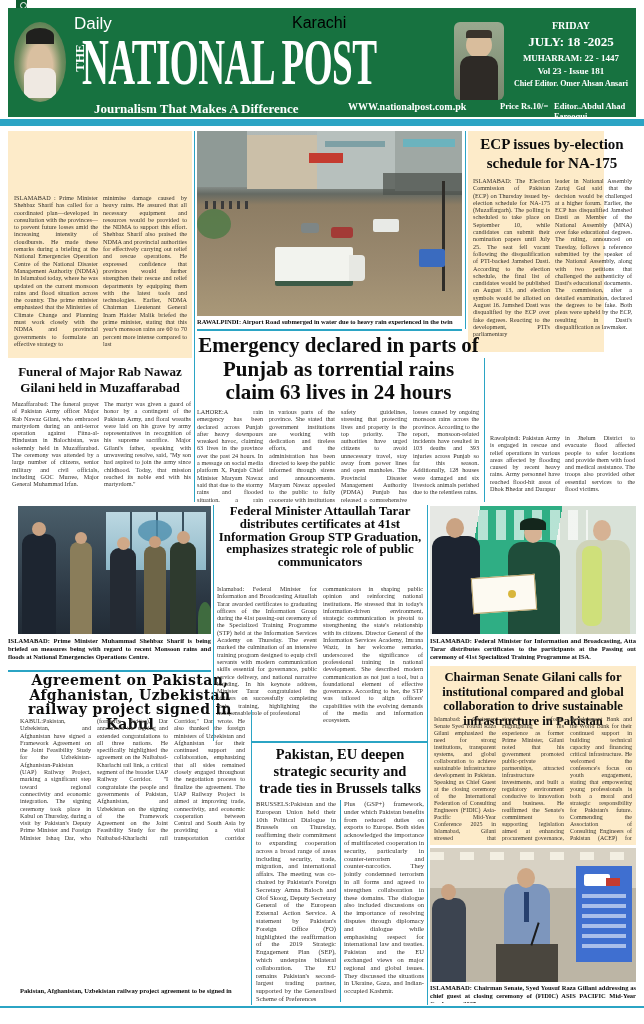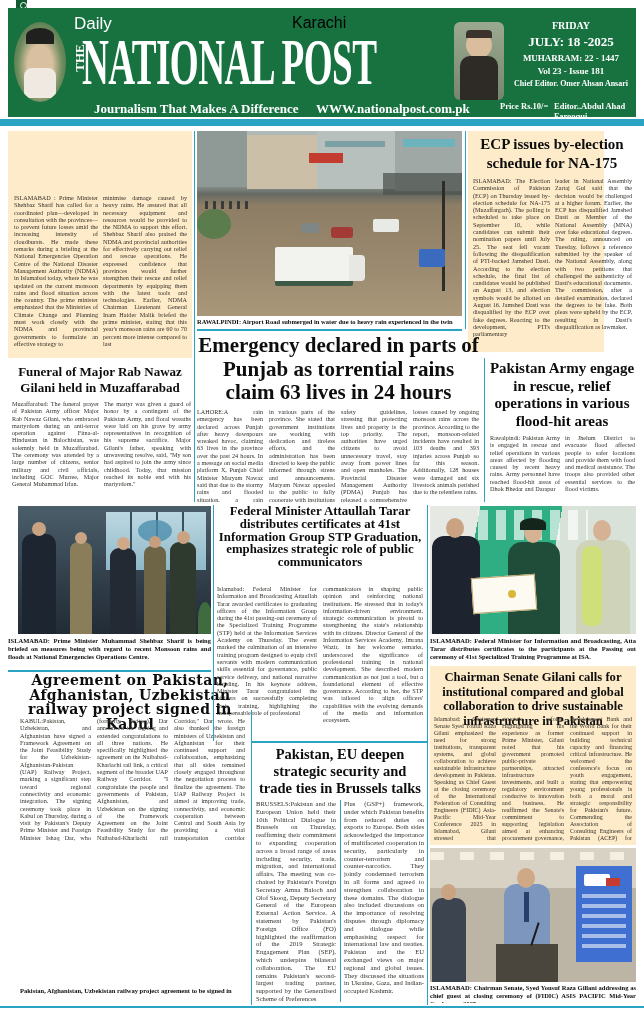--- a/index.html
+++ b/index.html
@@ -55,21 +55,21 @@
 
     <div class="abs" style="left:498px;top:12px;width:130px;display:flex;flex-direction:column;gap:3px;">
       <div class="info-line" style="font-size:10px;">FRIDAY</div>
       <div class="info-line" style="font-size:13px;">JULY: 18 -2025</div>
       <div class="info-line" style="font-size:9px;">MUHARRAM: 22 - 1447</div>
       <div class="info-line" style="font-size:9px;text-align:center;">Vol 23 - Issue 181</div>
       <div class="info-line" style="font-size:8px;">Chief Editor. Omer Ahsan Ansari</div>
     </div>
 
     <div class="abs mwhite" style="left:86px;top:93px;font-size:13px;">Journalism That Makes  A Difference</div>
-    <div class="abs mwhite" style="left:308px;top:93px;font-size:13px;">WWW.nationalpost.com.pk</div>
+    <div class="abs mwhite" style="left:340px;top:93px;font-size:10px;">WWW.nationalpost.com.pk</div>
     <div class="abs mwhite" style="left:492px;top:93px;font-size:8.5px;">Price Rs.10/=</div>
     <div class="abs mwhite" style="left:546px;top:93px;font-size:8.5px;">Editor..Abdul Ahad Farooqui</div>
   </div>
 
   <div class="abs" style="left:0;top:119px;width:644px;height:7px;background:#2ba4c4;"></div>
 
   <div class="abs panel" style="left:8px;top:131px;width:184px;height:227px;">
     <div class="abs bcol" style="left:6px;top:63px;width:84px;height:160px;">ISLAMABAD : Prime Minister Shehbaz Sharif has called for a coordinated plan—developed in consultation with the provinces—to prevent future losses amid the increasing intensity of cloudbursts. He made these remarks during a briefing at the National Emergencies Operation Centre of the National Disaster Management Authority (NDMA) in Islamabad today, where he was updated on the current monsoon rains and flood situation across the country. The prime minister emphasized that the Ministries of Climate Change and Planning must work closely with the NDMA and provincial governments to formulate an effective strategy to</div>
     <div class="abs bcol" style="left:95px;top:63px;width:84px;height:160px;">minimise damage caused by heavy rains. He assured that all necessary equipment and resources would be provided to the NDMA to support this effort. Shehbaz Sharif also praised the NDMA and provincial authorities for effectively carrying out relief and rescue operations. He expressed confidence that provinces would further strengthen their rescue and relief departments by equipping them with the latest tools and technologies. Earlier, NDMA Chairman Lieutenant General Inam Haider Malik briefed the prime minister, stating that this year's monsoon rains are 60 to 70 percent more intense compared to last</div>
   </div>
@@ -106,21 +106,20 @@
   <div class="abs hl" style="left:197px;top:334px;width:283px;font-size:21px;line-height:23.5px;">Emergency declared in parts of Punjab as torrential rains claim 63 lives in 24 hours</div>
   <div class="abs bcol" style="left:197px;top:408px;width:66px;height:94px;">LAHORE:A rain emergency has been declared across Punjab after heavy downpours wreaked havoc, claiming 63 lives in the province over the past 24 hours. In a message on social media platform X, Punjab Chief Minister Maryam Nawaz said that due to the stormy rains and flooded situation, a rain emergency has been declared</div>
   <div class="abs bcol" style="left:269px;top:408px;width:66px;height:94px;">in various parts of the province. She stated that government institutions are working with dedication and tireless efforts, and the administration has been directed to keep the public informed through sirens and announcements. Maryam Nawaz appealed to the public to fully cooperate with institutions and fellow</div>
   <div class="abs bcol" style="left:341px;top:408px;width:66px;height:94px;">safety guidelines, stressing that protecting lives and property is the top priority. The authorities have urged citizens to avoid unnecessary travel, stay away from power lines and open manholes. The Provincial Disaster Management Authority (PDMA) Punjab has released a comprehensive report detailing the human and infrastructural</div>
   <div class="abs bcol" style="left:413px;top:408px;width:66px;height:94px;">losses caused by ongoing monsoon rains across the province. According to the report, monsoon-related incidents have resulted in 103 deaths and 393 injuries across Punjab so far this season. Additionally, 128 houses were damaged and six livestock animals perished due to the relentless rains.</div>
 
   <div class="abs hl" style="left:10px;top:364px;width:180px;font-size:13px;line-height:16px;">Funeral of Major Rab Nawaz Gilani held in Muzaffarabad</div>
   <div class="abs bcol" style="left:12px;top:400px;width:87px;height:102px;">Muzaffarabad: The funeral prayer of Pakistan Army officer Major Rab Nawaz Gilani, who embraced martyrdom during an anti-terror operation against Fitna-al-Hindustan in Balochistan, was solemnly held in Muzaffarabad. The ceremony was attended by a large number of citizens, senior military and civil officials, including GOC Murree, Major General Muhammad Irfan.</div>
   <div class="abs bcol" style="left:104px;top:400px;width:87px;height:102px;">The martyr was given a guard of honor by a contingent of the Pakistan Army, and floral wreaths were laid on his grave by army representatives in recognition of his supreme sacrifice. Major Gilani's father, speaking with unwavering resolve, said, "My son had aspired to join the army since childhood. Today, that mission reached its noble end with his martyrdom."</div>
 
-  <div class="abs hl" style="left:488px;top:360px;width:148px;font-size:15px;line-height:17.5px;">Pakistan Army engage in rescue, relief operations in various flood-hit areas</div>
   <div class="abs bcol" style="left:490px;top:434px;width:70px;height:68px;">Rawalpindi: Pakistan Army is engaged in rescue and relief operations in various areas affected by flooding caused by recent heavy rains. Army personnel have reached flood-hit areas of Dhok Bhedar and Darapur</div>
   <div class="abs bcol" style="left:565px;top:434px;width:70px;height:68px;">in Jhelum District to evacuate flood affected people to safer locations and provide them with food and medical assistance. The troops also provided other essential services to the flood victims.</div>
 
   <div class="abs ph" style="left:18px;top:506px;width:193px;height:128px;background:linear-gradient(#4a5e6a,#2c3844 70%,#222c36);">
     <div style="left:88px;top:6px;width:100px;height:58px;background:linear-gradient(#bcd8e2,#8fb8c8);"></div>
     <div style="left:88px;top:6px;width:100px;height:58px;background:repeating-linear-gradient(90deg,transparent 0 24px,#39505e 24px 26px);"></div>
     <div style="left:120px;top:14px;width:34px;height:22px;background:#4e8fae;border-radius:50%;opacity:.8;"></div>
     <div style="left:4px;top:28px;width:34px;height:100px;background:#1d2530;border-radius:10px 10px 0 0;"></div>
     <div style="left:14px;top:16px;width:14px;height:14px;border-radius:50%;background:#caa383;"></div>
     <div style="left:52px;top:36px;width:22px;height:92px;background:#8a7d5a;border-radius:8px 8px 0 0;"></div>

